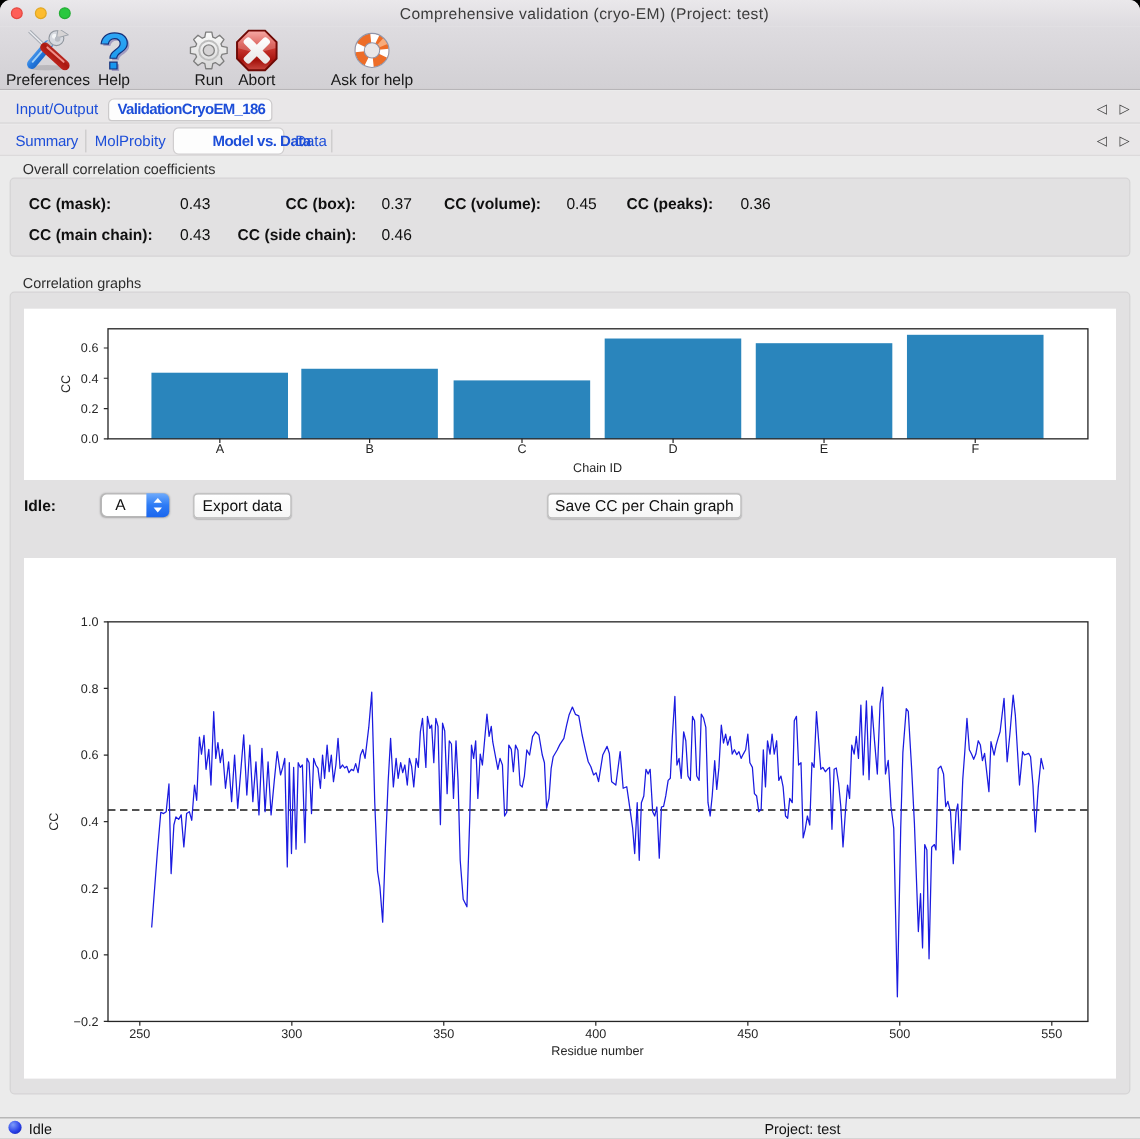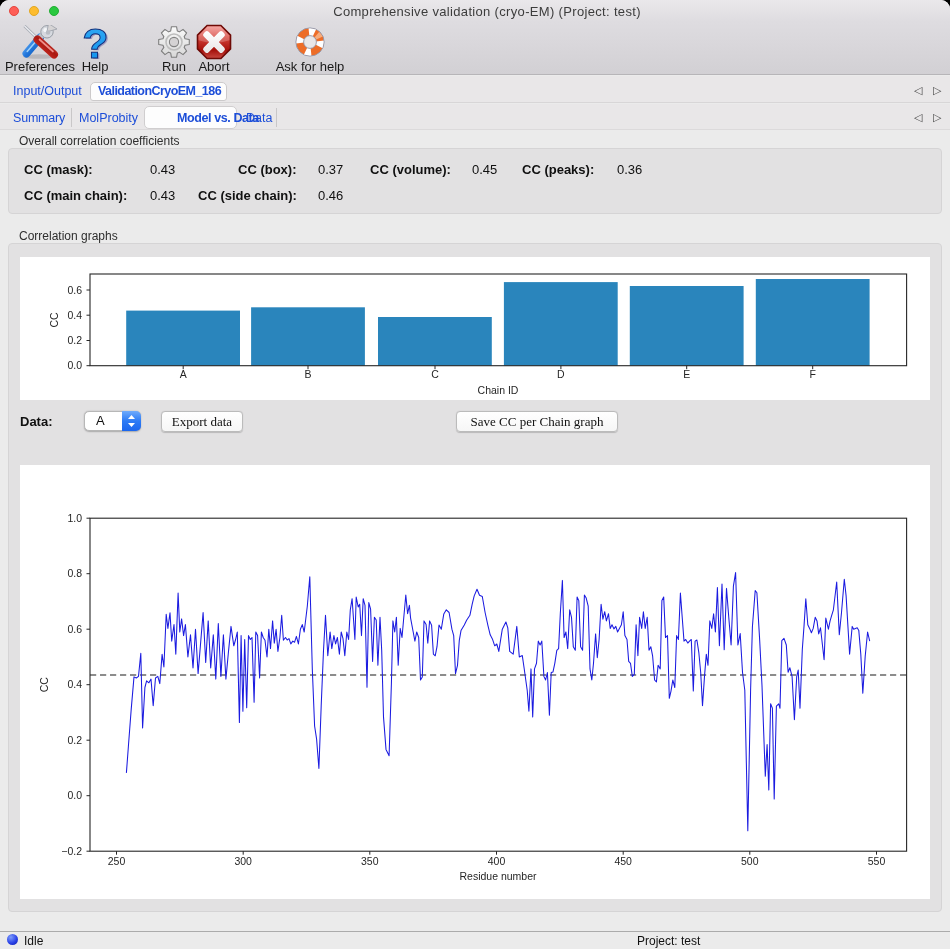--- a/index.html
+++ b/index.html
@@ -21,21 +21,21 @@
 .tabtxt { font-size:12.5px; color:#1d4ed8; }
 .vsep { width:1px; background:#c9c7c8; }
 .navarrow { font-size:11px; color:#444; top:7px; }
 .gbox { left:8px; width:934px; background:#e2e1e2; border:1px solid #d5d4d5;
   border-radius:4px; }
 .glabel { left:19px; font-size:12px; color:#2e2e2e; }
 .cc { font-size:13px; color:#101010; }
 b.cl { font-weight:bold; }
 .btn { height:21px; background:linear-gradient(#ffffff,#f6f6f6);
   border:1px solid #bbbbbb; border-radius:4px; box-shadow:0 0.5px 1px rgba(0,0,0,0.18);
-  font-size:13px; color:#111; text-align:center; line-height:19px;font-family:Liberation Serif, serif; }
+  font-size:13px; color:#111; text-align:center; line-height:19px; }
 #statusbar { left:0; top:931px; width:950px; height:18px; background:#ebebeb;
   border-top:1px solid #ababab; }
 #sphere { left:7px; top:934px; width:11px; height:11px; border-radius:50%;
   background:radial-gradient(circle at 35% 30%, #7d9cfa, #2b43e8 55%, #0a16a8); }
 .sbtxt { top:933.5px; font-size:12px; color:#111; }
 </style></head>
 <body>
 <div id="win">
   <div class="abs" id="titlebar"></div>
   <div class="abs tl" style="left:9.3px;  background:#fe5e57; border:0.5px solid #e4473f;"></div>
@@ -189,21 +189,21 @@
       <text x="62" y="87.1" font-size="10.5" fill="#262626" text-anchor="end">0.2</text>
 <line x1="66.5" y1="58.2" x2="70" y2="58.2" stroke="#262626" stroke-width="1"></line>
       <text x="62" y="61.8" font-size="10.5" fill="#262626" text-anchor="end">0.4</text>
 <line x1="66.5" y1="33.0" x2="70" y2="33.0" stroke="#262626" stroke-width="1"></line>
       <text x="62" y="36.6" font-size="10.5" fill="#262626" text-anchor="end">0.6</text>
 
 <text x="478" y="136.5" font-size="10.5" fill="#262626" text-anchor="middle">Chain ID</text>
 <text x="38" y="63" font-size="10.5" fill="#262626" text-anchor="middle" transform="rotate(-90 38 63)">CC</text>
 </svg>
 
-  <div class="abs cc" style="left:20px; top:414px; font-weight:bold;">Data:</div>
+  <div class="abs cc" style="left:20px; top:414px; font-weight:bold;">Idle:</div>
   <div class="abs" style="left:84px; top:411px; width:57px; height:20px; background:#fff;
     border:1px solid #b7b7b7; border-radius:5px; box-shadow:0 0.5px 1.5px rgba(0,0,0,0.25);"></div>
   <div class="abs cc" style="left:96px; top:413px;">A</div>
   <div class="abs" style="left:122px; top:411px; width:19px; height:20px; border-radius:0 5px 5px 0;
     background:linear-gradient(#6fabfc,#2d7bf5 50%,#1b66ee);"></div>
   <svg class="abs" style="left:122px; top:411px;" width="19" height="20" viewBox="0 0 19 20">
     <path d="M6 8 L9.5 4 L13 8 Z" fill="#fff"></path>
       <path d="M6 12 L9.5 16 L13 12 Z" fill="#fff"></path>
   </svg>
   <div class="abs btn" style="left:161px; top:411px; width:82px;">Export data</div>

